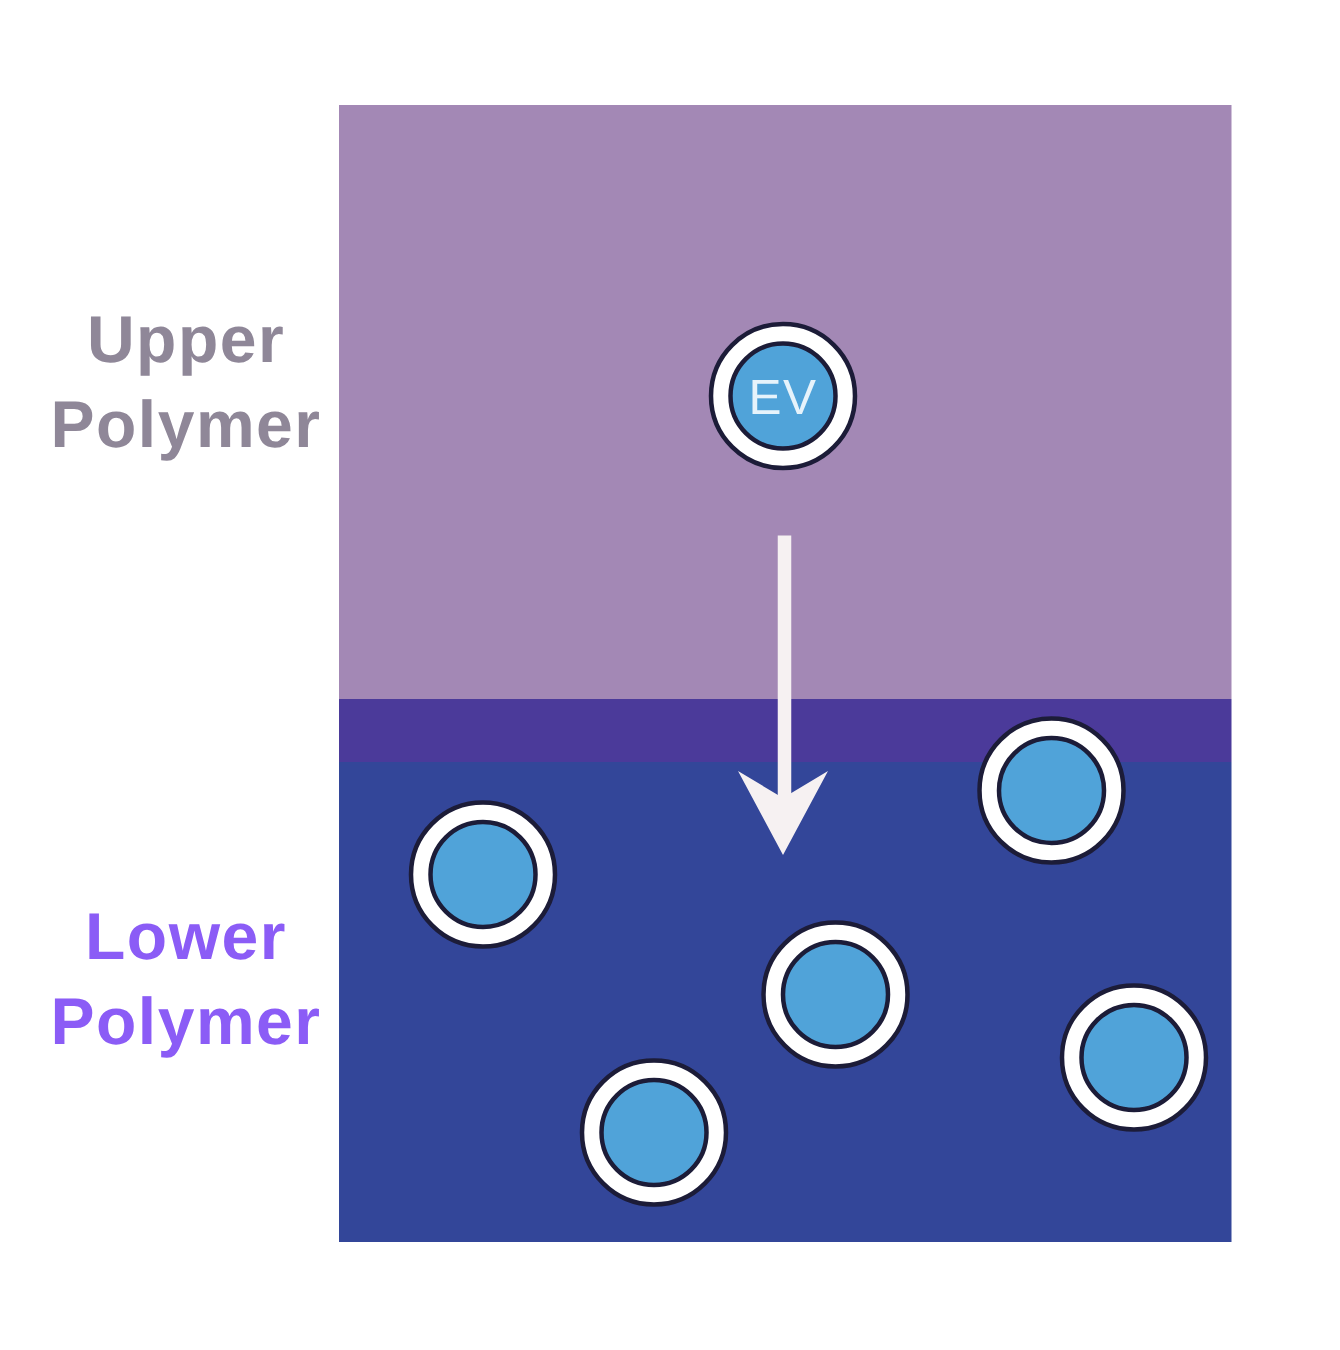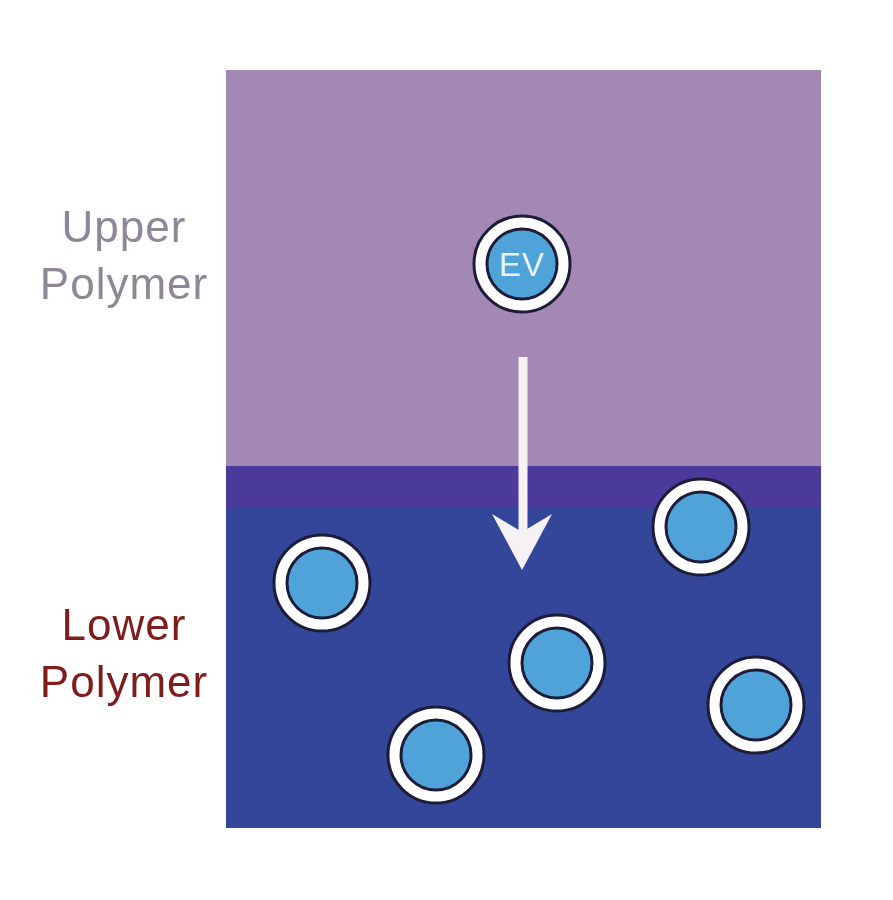--- a/index.html
+++ b/index.html
@@ -9,27 +9,27 @@
     height: 900px;
     background: #ffffff;
     font-family: "Liberation Sans", sans-serif;
     overflow: hidden;
   }
   .side-label {
     position: absolute;
     width: 224px;
     text-align: center;
     font-size: 44px;
-    font-weight: 400;
+    font-weight: 700;
     line-height: 57px;
     letter-spacing: 1px;
     user-select: none;
   }
   .upper-label { left: 12px; top: 198px; color: #8f8798; }
-  .lower-label { left: 12px; top: 596px; color: #7f1d1d; }
+  .lower-label { left: 12px; top: 596px; color: #8b5cf6; }
   .diagram-svg { position: absolute; left: 0; top: 0; }
   .region-upper { fill: #a388b5; }
   .region-band  { fill: #4b3a9a; }
   .region-lower { fill: #334699; }
   .arrow-part   { fill: #f6f1f2; }
   .vesicle-ring { fill: #ffffff; stroke: #1c1c38; stroke-width: 3; }
   .vesicle-core { fill: #50a3d9; stroke: #1c1c38; stroke-width: 3; }
   .ev-text {
     fill: #e6f3fb;
     font-family: "Liberation Sans", sans-serif;

